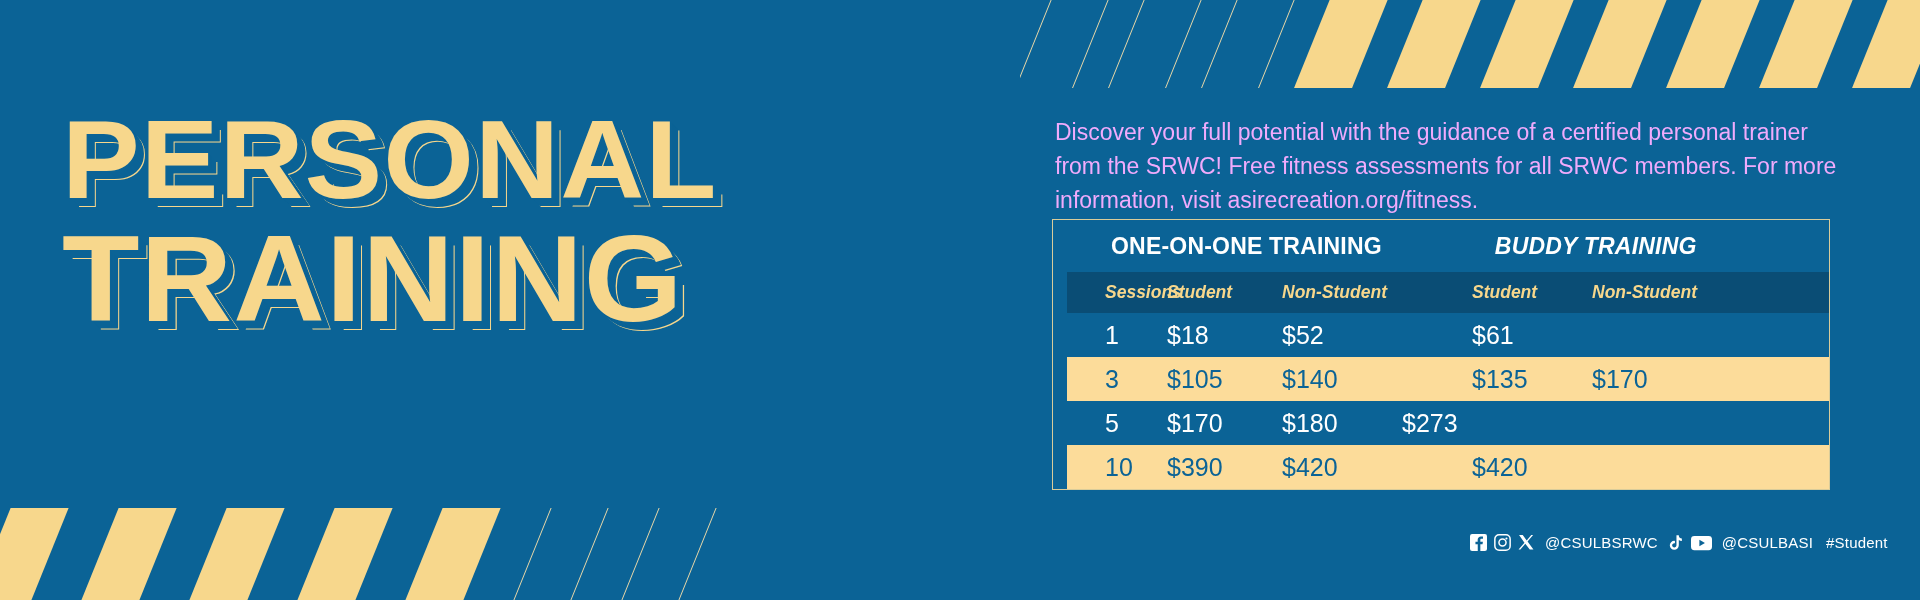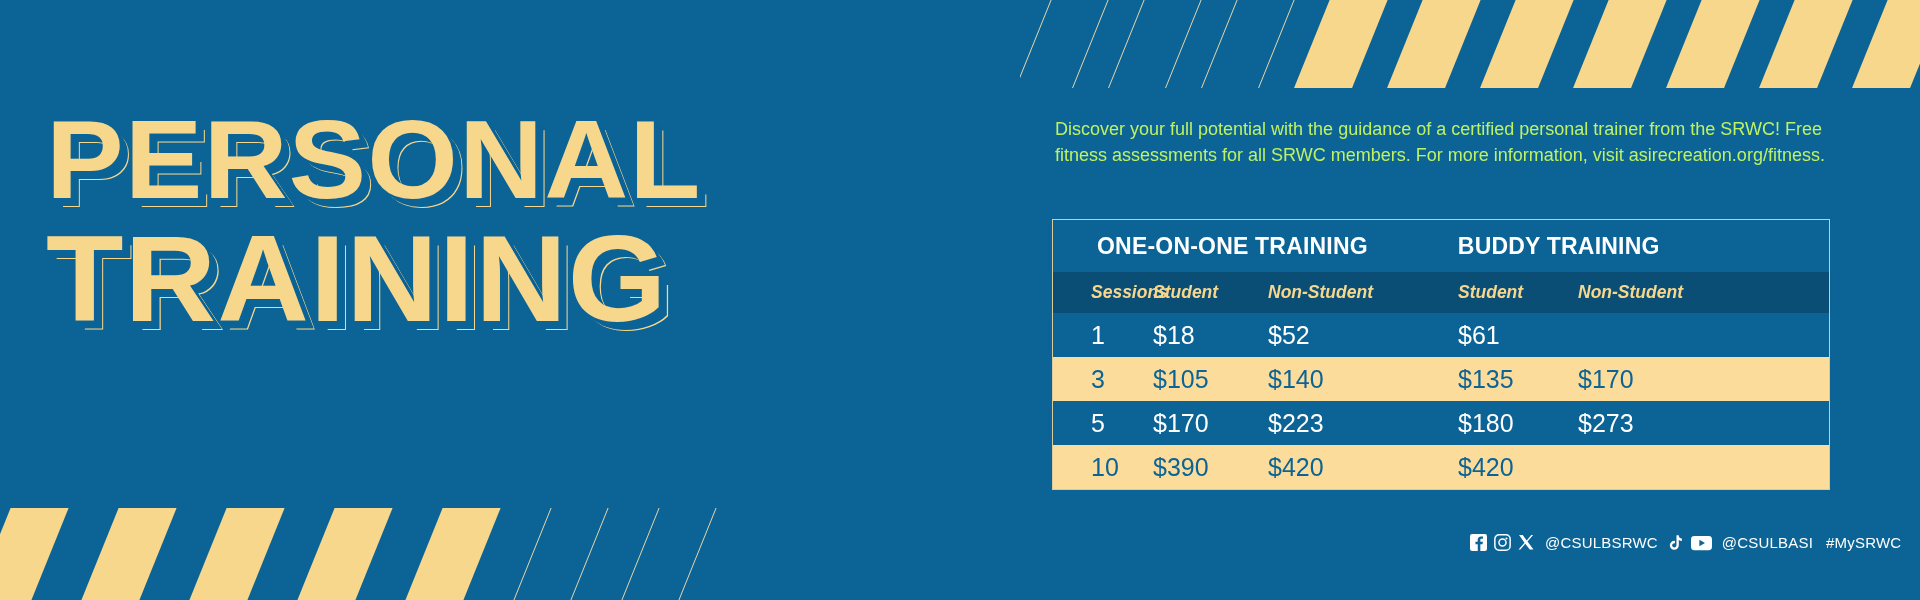--- a/index.html
+++ b/index.html
@@ -22,21 +22,21 @@
     height:130px;
     width:58px;
     transform:skewX(-22deg);
   }
   .stripe.solid  { background:#F7D78C; }
   .stripe.hollow { background:transparent; border:1.5px solid #E8D7A8; }
 
   
   #headline {
     position:absolute;
-    left:46px;
+    left:62px;
     top:108px;
     width:790px;
   }
   .headline-line {
     position:relative;
     font-family:"Liberation Sans", sans-serif;
     font-weight:bold;
     color:#F7D78C;
     line-height:0.92;
     letter-spacing:1px;
@@ -55,53 +55,54 @@
   }
   #headline-personal { font-size:112px; }
   #headline-training { font-size:122px; margin-top:12px; }
 
   
   #intro-paragraph {
     position:absolute;
     left:1055px;
     top:116px;
     width:790px;
-    color:#bef264;
-    font-size:18px;
+    color:#f0abfc;
+    font-size:23px;
     line-height:1.47;
     font-family:"Liberation Sans", sans-serif;
   }
 
   
   #pricing-table {
     position:absolute;
     left:1052px;
     top:219px;
     width:778px;
     border:1.5px solid #D9CC9A;
     background:#0B6396;
+    padding-left:14px;
   }
   .tbl-row { display:flex; width:100%; }
 
   .tbl-grouphead {
     background:#0B6396;
     height:52px;
     align-items:center;
   }
   .group-cell {
     color:#FFFFFF;
     font-weight:bold;
     font-size:23px;
     letter-spacing:0.2px;
     display:flex;
     align-items:center;
     white-space:nowrap;
   }
   #group-one-on-one { margin-left:44px; }
-  #group-buddy      { margin-left:90px; }
+  #group-buddy      { margin-left:113px;font-style:italic; }
 
   .tbl-subhead {
     background:#0A4D75;
     height:41px;
     align-items:center;
   }
   .sub-cell {
     color:#F7D78C;
     font-weight:bold;
     font-style:italic;
@@ -204,21 +205,20 @@
     <div class="data-cell c0">3</div>
     <div class="data-cell c1">$105</div>
     <div class="data-cell c2">$140</div>
     <div class="data-cell c3">$135</div>
     <div class="data-cell c4">$170</div>
   </div>
 
   <div class="tbl-row tbl-data blue">
     <div class="data-cell c0">5</div>
     <div class="data-cell c1">$170</div>
-    <div class="data-cell c2">$223</div>
     <div class="data-cell c3">$180</div>
     <div class="data-cell c4">$273</div>
   </div>
 
   <div class="tbl-row tbl-data yellow">
     <div class="data-cell c0">10</div>
     <div class="data-cell c1">$390</div>
     <div class="data-cell c2">$420</div>
     <div class="data-cell c3">$420</div>
   </div>
@@ -257,15 +257,15 @@
   </span>
 
   <span class="social-icon">
     <svg width="21" height="16" viewBox="0 0 28 20" aria-hidden="true">
       <rect x="0" y="0.5" width="28" height="19" rx="4.5" fill="#FFFFFF"></rect>
       <path d="M11.2 5.6v8.8l7.4-4.4z" fill="#0B6396"></path>
     </svg>
   </span>
 
   <span class="social-handle">@CSULBASI</span>
-  <span class="social-handle">#MySRWC</span>
+  <span class="social-handle">#Student</span>
 
 </div>
 
 </body></html>

